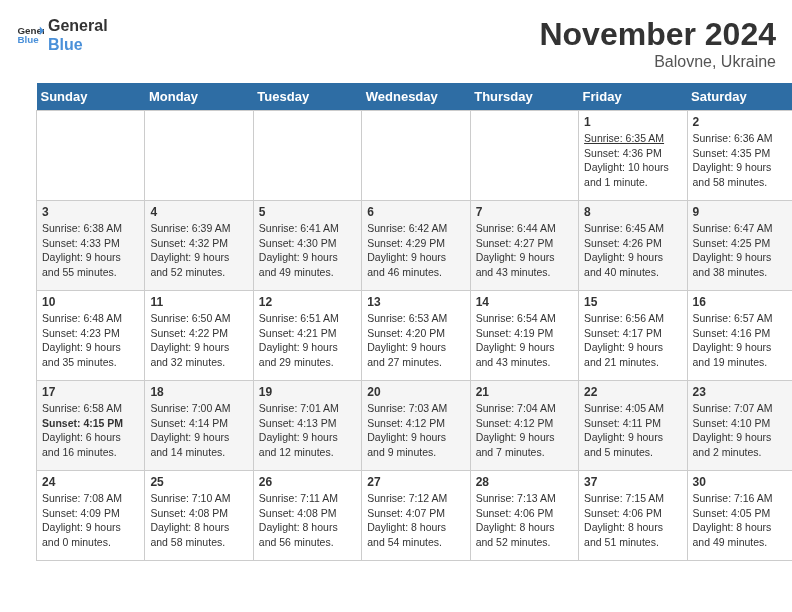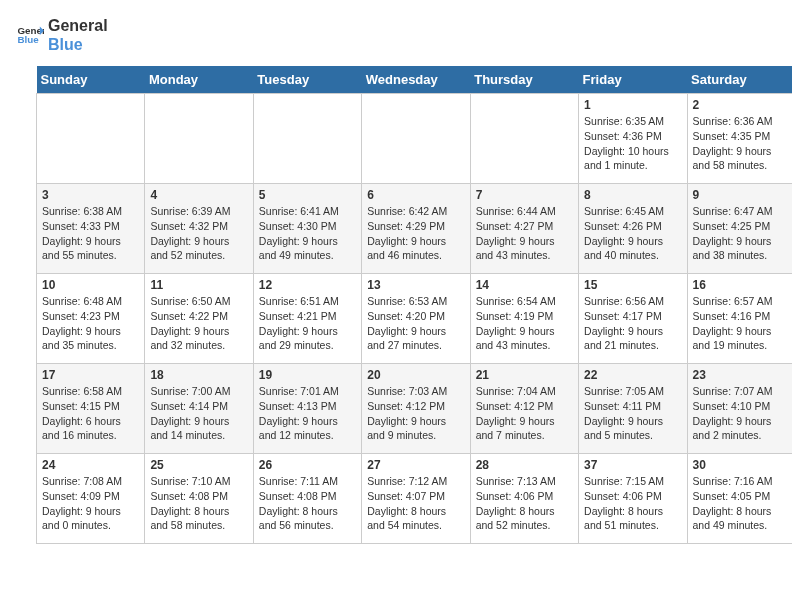--- a/index.html
+++ b/index.html
@@ -81,20 +81,24 @@
     <svg class="logo-icon" viewBox="0 0 40 40">
       <text x="2" y="18" font-size="14" font-weight="bold" fill="#333">General</text>
       <text x="2" y="32" font-size="14" font-weight="bold" fill="#4a90d9">Blue</text>
       <polygon points="34,8 40,14 34,20" fill="#4a90d9"></polygon>
     </svg>
     <div style="display:flex;flex-direction:column;line-height:1.2;">
       <span style="font-size:16px;font-weight:bold;color:#333;">General</span>
       <span style="font-size:16px;font-weight:bold;color:#4a90d9;">Blue</span>
     </div>
   </div>
+  <div class="title-area">
+    <div class="main-title">November 2024</div>
+    <div class="subtitle">Balovne, Ukraine</div>
+  </div>
 </div>
 
 <table>
   <thead>
     <tr id="thead-row">
     <th>Sunday</th>
         <th>Monday</th>
         <th>Tuesday</th>
         <th>Wednesday</th>
         <th>Thursday</th>
@@ -104,21 +108,21 @@
   </thead>
   <tbody id="calendar-body">
   <tr>
         <td class="day-empty"></td>
         <td class="day-empty"></td>
         <td class="day-empty"></td>
         <td class="day-empty"></td>
         <td class="day-empty"></td>
         <td>
           <span class="day-num">1</span>
-          <div style="line-height: 1.4;">Sunrise: 6:35 AM</div>
+          <div style="line-height: 1.4; text-decoration: underline;">Sunrise: 6:35 AM</div>
           <div style="line-height: 1.4;">Sunset: 4:36 PM</div>
           <div style="line-height: 1.4;">Daylight: 10 hours and 1 minute.</div>
         </td>
         <td>
           <span class="day-num">2</span>
           <div style="line-height: 1.4;">Sunrise: 6:36 AM</div>
           <div style="line-height: 1.4;">Sunset: 4:35 PM</div>
           <div style="line-height: 1.4;">Daylight: 9 hours and 58 minutes.</div>
         </td>
       </tr>
@@ -207,21 +211,21 @@
           <span class="day-num">16</span>
           <div style="line-height: 1.4;">Sunrise: 6:57 AM</div>
           <div style="line-height: 1.4;">Sunset: 4:16 PM</div>
           <div style="line-height: 1.4;">Daylight: 9 hours and 19 minutes.</div>
         </td>
       </tr>
       <tr>
         <td>
           <span class="day-num">17</span>
           <div style="line-height: 1.4;">Sunrise: 6:58 AM</div>
-          <div style="line-height: 1.4;">Sunset: 4:15 PM</div>
+          <div style="line-height: 1.4; font-weight: bold;">Sunset: 4:15 PM</div>
           <div style="line-height: 1.4;">Daylight: 6 hours and 16 minutes.</div>
         </td>
         <td>
           <span class="day-num">18</span>
           <div style="line-height: 1.4;">Sunrise: 7:00 AM</div>
           <div style="line-height: 1.4;">Sunset: 4:14 PM</div>
           <div style="line-height: 1.4;">Daylight: 9 hours and 14 minutes.</div>
         </td>
         <td>
           <span class="day-num">19</span>
@@ -236,21 +240,21 @@
           <div style="line-height: 1.4;">Daylight: 9 hours and 9 minutes.</div>
         </td>
         <td>
           <span class="day-num">21</span>
           <div style="line-height: 1.4;">Sunrise: 7:04 AM</div>
           <div style="line-height: 1.4;">Sunset: 4:12 PM</div>
           <div style="line-height: 1.4;">Daylight: 9 hours and 7 minutes.</div>
         </td>
         <td>
           <span class="day-num">22</span>
-          <div style="line-height: 1.4;">Sunrise: 7:05 AM</div>
+          <div style="line-height: 1.4;">Sunrise: 4:05 AM</div>
           <div style="line-height: 1.4;">Sunset: 4:11 PM</div>
           <div style="line-height: 1.4;">Daylight: 9 hours and 5 minutes.</div>
         </td>
         <td>
           <span class="day-num">23</span>
           <div style="line-height: 1.4;">Sunrise: 7:07 AM</div>
           <div style="line-height: 1.4;">Sunset: 4:10 PM</div>
           <div style="line-height: 1.4;">Daylight: 9 hours and 2 minutes.</div>
         </td>
       </tr>

